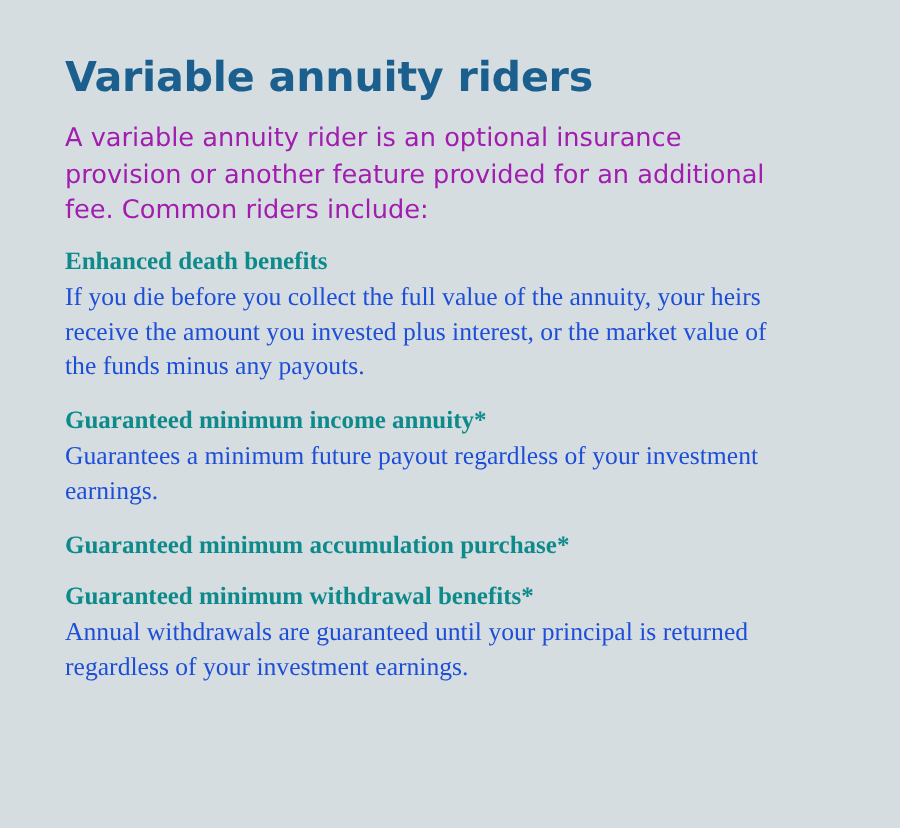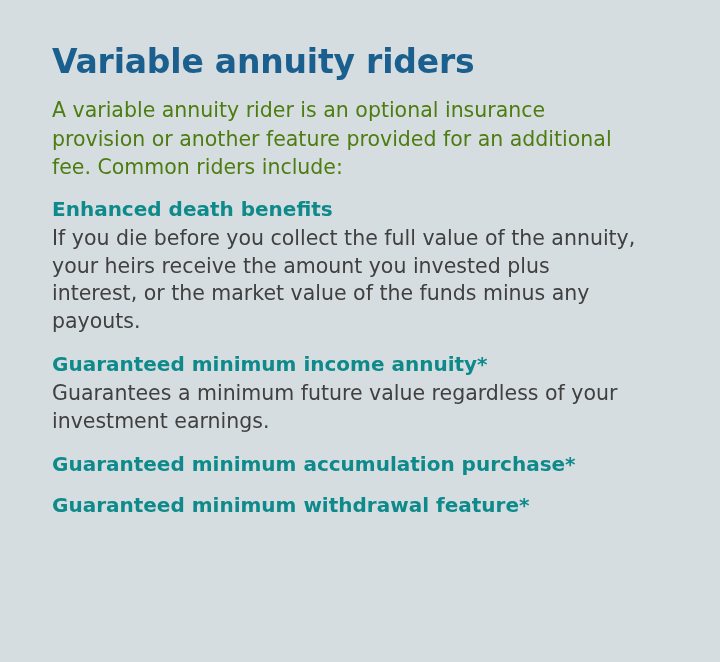--- a/index.html
+++ b/index.html
@@ -22,62 +22,64 @@
   }
   .title {
     color: #1b5f8e;
     font-size: 33px;
     font-weight: bold;
     letter-spacing: -0.2px;
     margin: 0 0 14px 0;
     line-height: 1.1;
   }
   .intro {
-    color: #4d7c0f;
+    color: #a21caf;
     font-size: 20.5px;
     line-height: 1.38;
     margin: 16px 0 16px 0;
   }
   .section {
     margin: 0 0 16px 0;
+    font-family: Liberation Serif, serif;
   }
   .section:last-child {
     margin-bottom: 0;
   }
   .section-heading {
     color: #0e8a8a;
     font-size: 20px;
     font-weight: bold;
     margin: 0 0 2px 0;
     line-height: 1.28;
   }
   .section-body {
-    color: #404040;
+    color: #1d4ed8;
     font-size: 20.5px;
     line-height: 1.36;
     margin: 0;
   }
 </style>
 </head>
 <body>
 
 <div class="card">
   <h1 class="title">Variable annuity riders</h1>
   <p class="intro">A variable annuity rider is an optional insurance provision or another feature provided for an additional fee. Common riders include:</p>
 
   <div class="section">
     <div class="section-heading">Enhanced death benefits</div>
     <p class="section-body">If you die before you collect the full value of the annuity, your heirs receive the amount you invested plus interest, or the market value of the funds minus any payouts.</p>
   </div>
 
   <div class="section">
     <div class="section-heading">Guaranteed minimum income annuity*</div>
-    <p class="section-body">Guarantees a minimum future value regardless of your investment earnings.</p>
+    <p class="section-body">Guarantees a minimum future payout regardless of your investment earnings.</p>
   </div>
 
   <div class="section">
     <div class="section-heading">Guaranteed minimum accumulation purchase*</div>
   </div>
 
   <div class="section">
-    <div class="section-heading">Guaranteed minimum withdrawal feature*</div>
+    <div class="section-heading">Guaranteed minimum withdrawal benefits*</div>
+    <p class="section-body">Annual withdrawals are guaranteed until your principal is returned regardless of your investment earnings.</p>
   </div>
 </div>
 
 </body></html>

